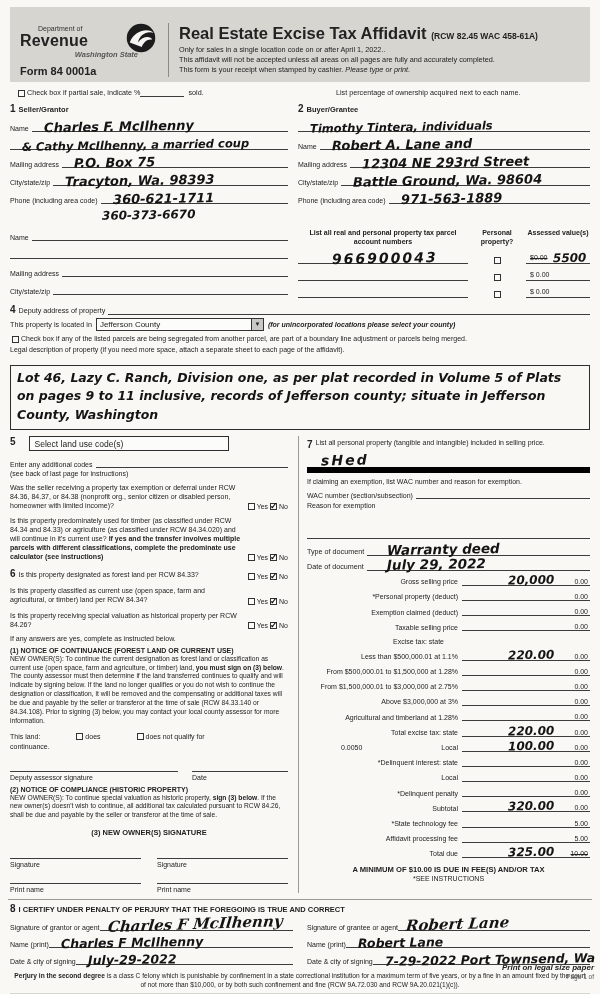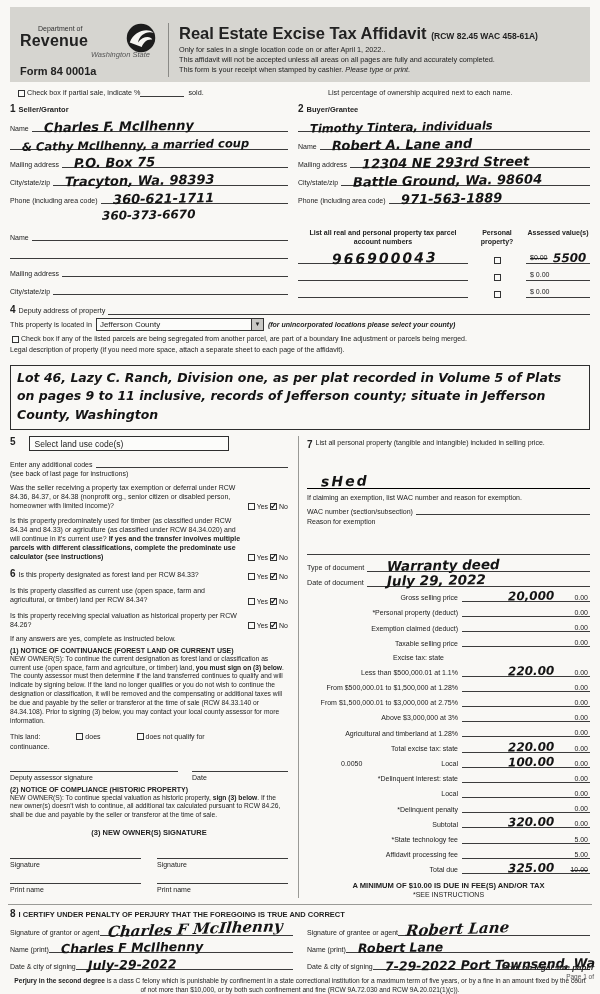--- a/index.html
+++ b/index.html
@@ -5,21 +5,21 @@
   * { margin:0; padding:0; box-sizing:border-box; }
   html,body { background:#e9e8e4; }
   .page { width:600px; height:994px; background:#f9f8f5; color:#222;
           font-family:"Liberation Sans", sans-serif; position:relative; overflow:hidden;
           padding:0 8px; }
   
   .band { background:#d6d5d0; display:flex; margin:7px 2px 0 2px; padding:16px 10px 5px 10px; }
   .logo-block { width:138px; position:relative; padding-top:2px; }
   .dept-line { font-size:7px; color:#333; margin-left:18px; }
   .agency { font-size:16px; font-weight:bold; letter-spacing:.2px; }
-  .state { font-size:7.5px; font-style:italic; color:#555; text-align:right; margin-right:8px; }
+  .state { font-size:7.5px; font-style:italic; color:#555; text-align:right; margin-right:20px;font-weight:bold; }
   .form-no { font-size:11px; font-weight:bold; margin-top:6px; }
   .logo-svg { position:absolute; top:0; right:2px; }
   .vdiv { width:1px; background:#8a8a86; margin:0 10px; }
   .title-block { flex:1; padding-top:1px; }
   .title-line { font-size:16.5px; font-weight:bold; }
   .title-ref { font-size:8.5px; font-weight:bold; }
   .hnote { font-size:7.3px; margin-top:2px; line-height:1.35; }
   .hnote .it { font-style:italic; }
   
   .cb { display:inline-block; width:7px; height:7px; border:1px solid #333; background:#fbfbf9;
@@ -96,21 +96,21 @@
   .sigrow { display:flex; margin-top:14px; }
   .sigcell { display:flex; flex-direction:column; }
   .sigcell .line { border-bottom:1px solid #3c3c3c; height:8px; }
   .sigcell .slab { font-size:7px; margin-top:2px; }
   .grow { flex:1; margin-right:14px; }
   .w90 { width:96px; }
   .half { flex:1; } .half + .half { margin-left:16px; }
   .n3title { font-size:7.5px; font-weight:bold; text-align:center; margin-top:8px; }
   
   .s7head { display:flex; font-size:7px; line-height:1.3; margin-top:2px; }
-  .s7blank { height:22px; border-bottom:1px solid #000000; position:relative; margin-top:16px; }
+  .s7blank { height:22px; border-bottom:6px solid #000000; position:relative; margin-top:0; }
   .s7blank .hw { position:absolute; left:14px; bottom:0; font-size:14px; letter-spacing:2px; }
   .s7note { font-size:7px; margin-top:5px; }
   .wac-row { display:flex; align-items:flex-end; font-size:7px; margin-top:5px; }
   .reason-lab { font-size:7px; margin-top:3px; }
   .reason-blank { height:30px; border-bottom:1px solid #3c3c3c; }
   .doc-row { display:flex; align-items:flex-end; font-size:7.2px; margin-top:8px; }
   .doc-row .fl .hw { font-size:13.5px; left:20px; }
   
   .tr { display:flex; align-items:flex-end; font-size:7px; margin-top:6.2px; }
   .tl { flex:1; text-align:right; padding-right:4px; line-height:1.1; }
@@ -173,21 +173,21 @@
     </div>
   </div>
 
   <div class="partial-row">
     <div class="partial-left">
       <span class="cb"></span>
       <span>Check box if partial sale, indicate %</span>
       <span class="blank60 ul"></span>
       <span style="margin-left:4px;">sold.</span>
     </div>
-    <div style="margin-left:22px;">List percentage of ownership acquired next to each name.</div>
+    <div style="margin-left:30px;">List percentage of ownership acquired next to each name.</div>
   </div>
 
   <div class="cols">
     <div class="lcol">
       <div class="sechead"><span class="secno">1</span><span>Seller/Grantor</span></div>
       <div class="f">
           <span class="lab">Name</span>
           <span class="fl">
             <span class="hw">Charles F. McIlhenny</span>
           </span>

